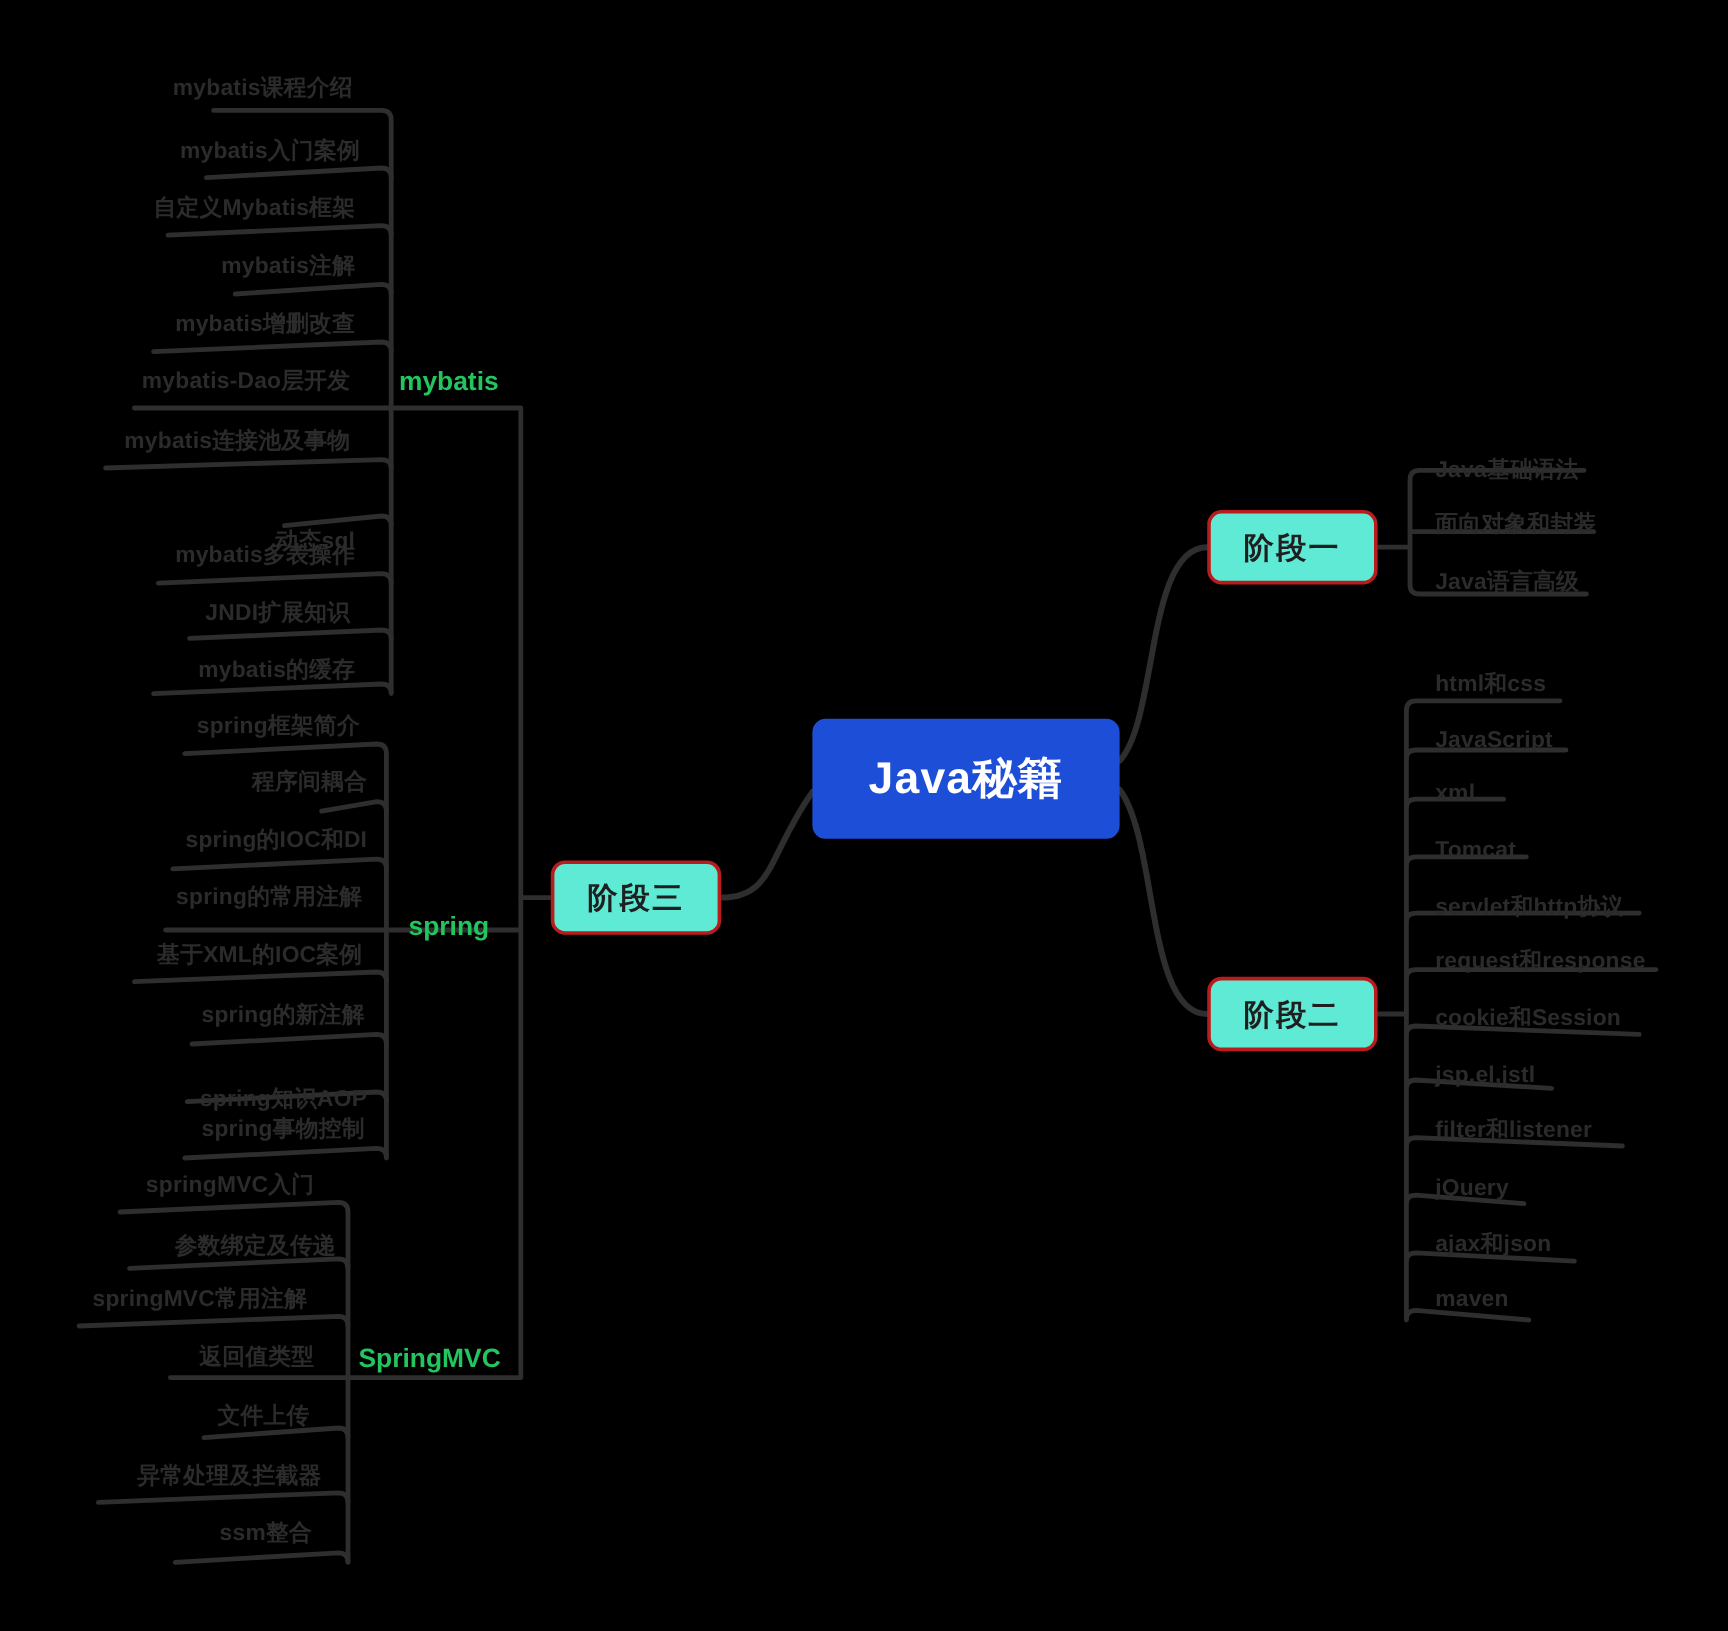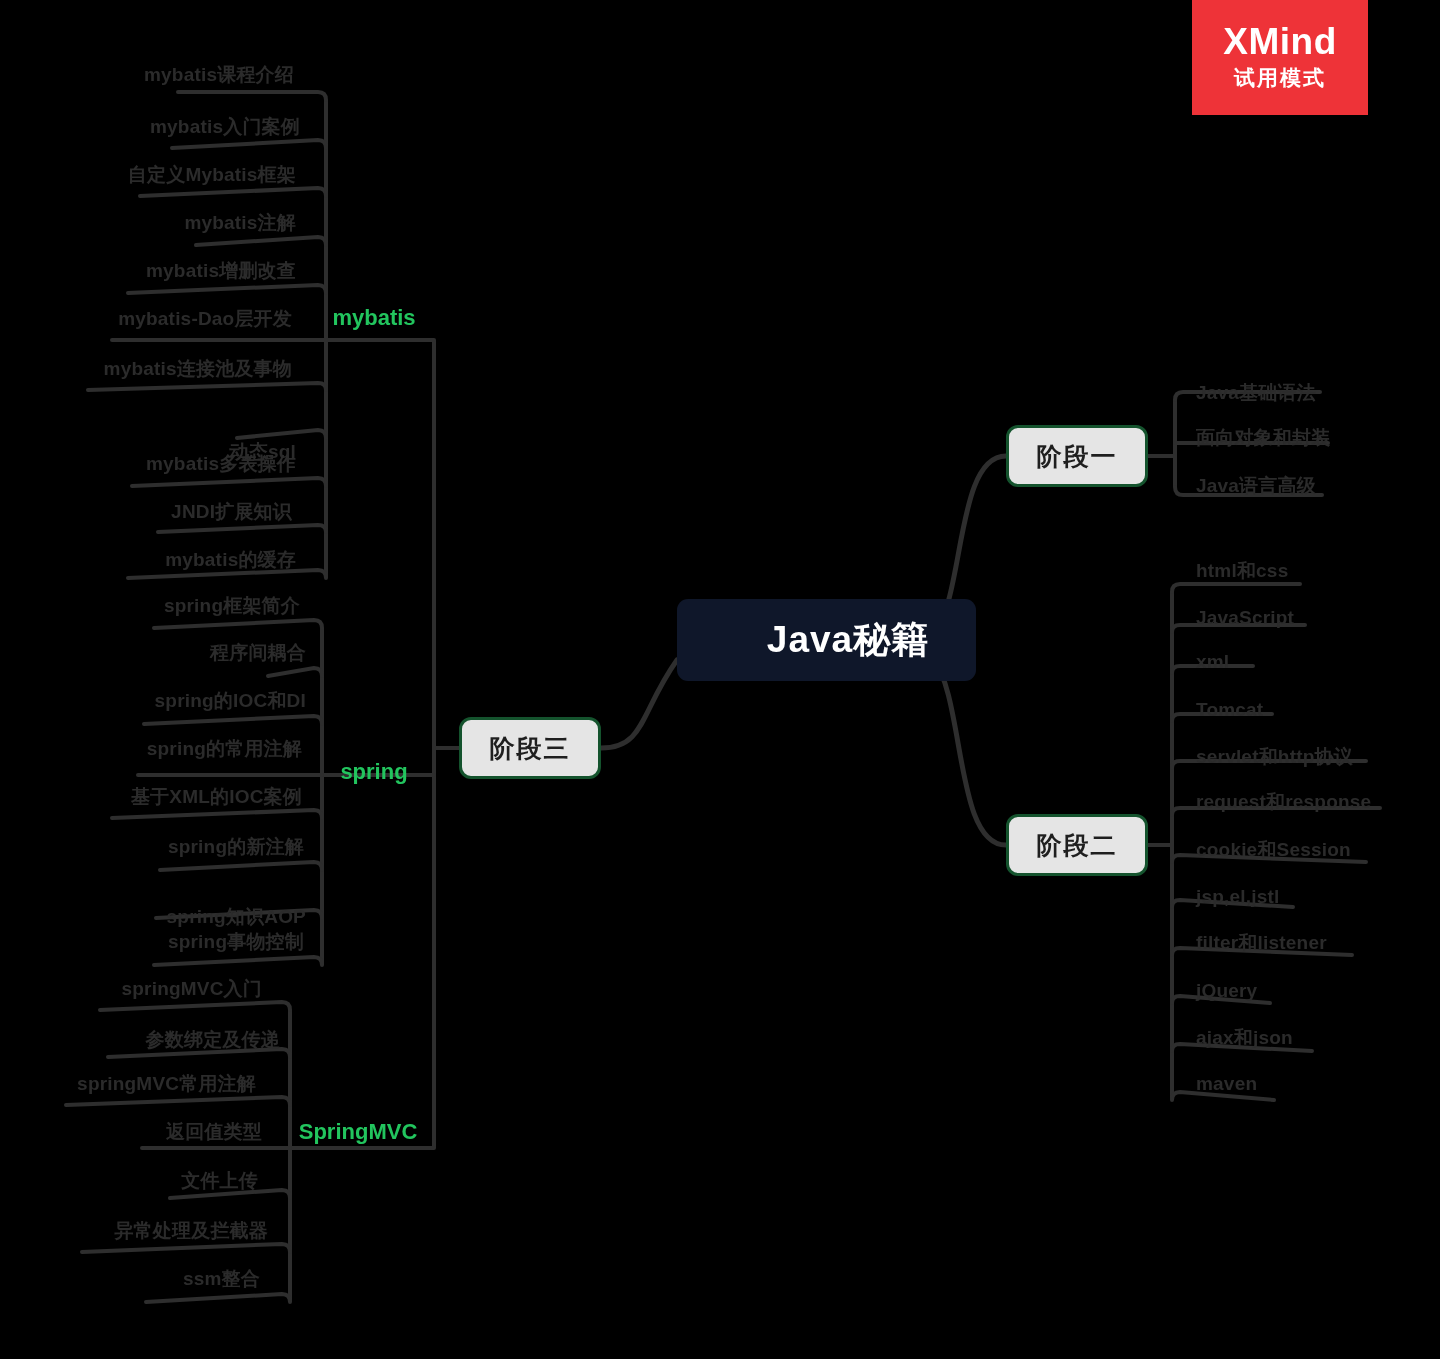--- a/index.html
+++ b/index.html
@@ -40,36 +40,35 @@
     color: #22c55e;
     font-weight: bold;
     font-size: 22px;
     transform: translate(-50%, -50%);
   }
   .root-node {
     position: absolute;
     left: 677px;
     top: 599px;
     width: 256px;
-    height: 82px;
-    background: #0f172a;
+    height: 100px;
+    background: #1d4ed8;
     border-radius: 11px;
     color: #ffffff;
     font-size: 37px;
     font-weight: bold;
     display: flex;
     align-items: center;
     justify-content: center;
     letter-spacing: 1px;
-    padding-left: 43px;
   }
   .stage-node {
     position: absolute;
-    background: #e5e5e5;
-    border: 3px solid #14532d;
+    background: #5eead4;
+    border: 3px solid #b91c1c;
     border-radius: 12px;
     color: #1f1f1f;
     font-size: 25px;
     font-weight: bold;
     display: flex;
     align-items: center;
     justify-content: center;
     letter-spacing: 2px;
     box-sizing: border-box;
   }
@@ -226,18 +225,14 @@
   <div class="node right-align" style="left:0px; width:304px; top:941px;">spring事物控制</div>
 
   <div class="node right-align" style="left:0px; width:262px; top:988px;">springMVC入门</div>
   <div class="node right-align" style="left:0px; width:280px; top:1039px;">参数绑定及传递</div>
   <div class="node right-align" style="left:0px; width:256px; top:1083px;">springMVC常用注解</div>
   <div class="node right-align" style="left:0px; width:262px; top:1131px;">返回值类型</div>
   <div class="node right-align" style="left:0px; width:258px; top:1180px;">文件上传</div>
   <div class="node right-align" style="left:0px; width:268px; top:1230px;">异常处理及拦截器</div>
   <div class="node right-align" style="left:0px; width:260px; top:1278px;">ssm整合</div>
 
-  <div class="watermark">
-    <div class="watermark-title">XMind</div>
-    <div class="watermark-sub">试用模式</div>
-  </div>
 
 </div>
 
 </body></html>

